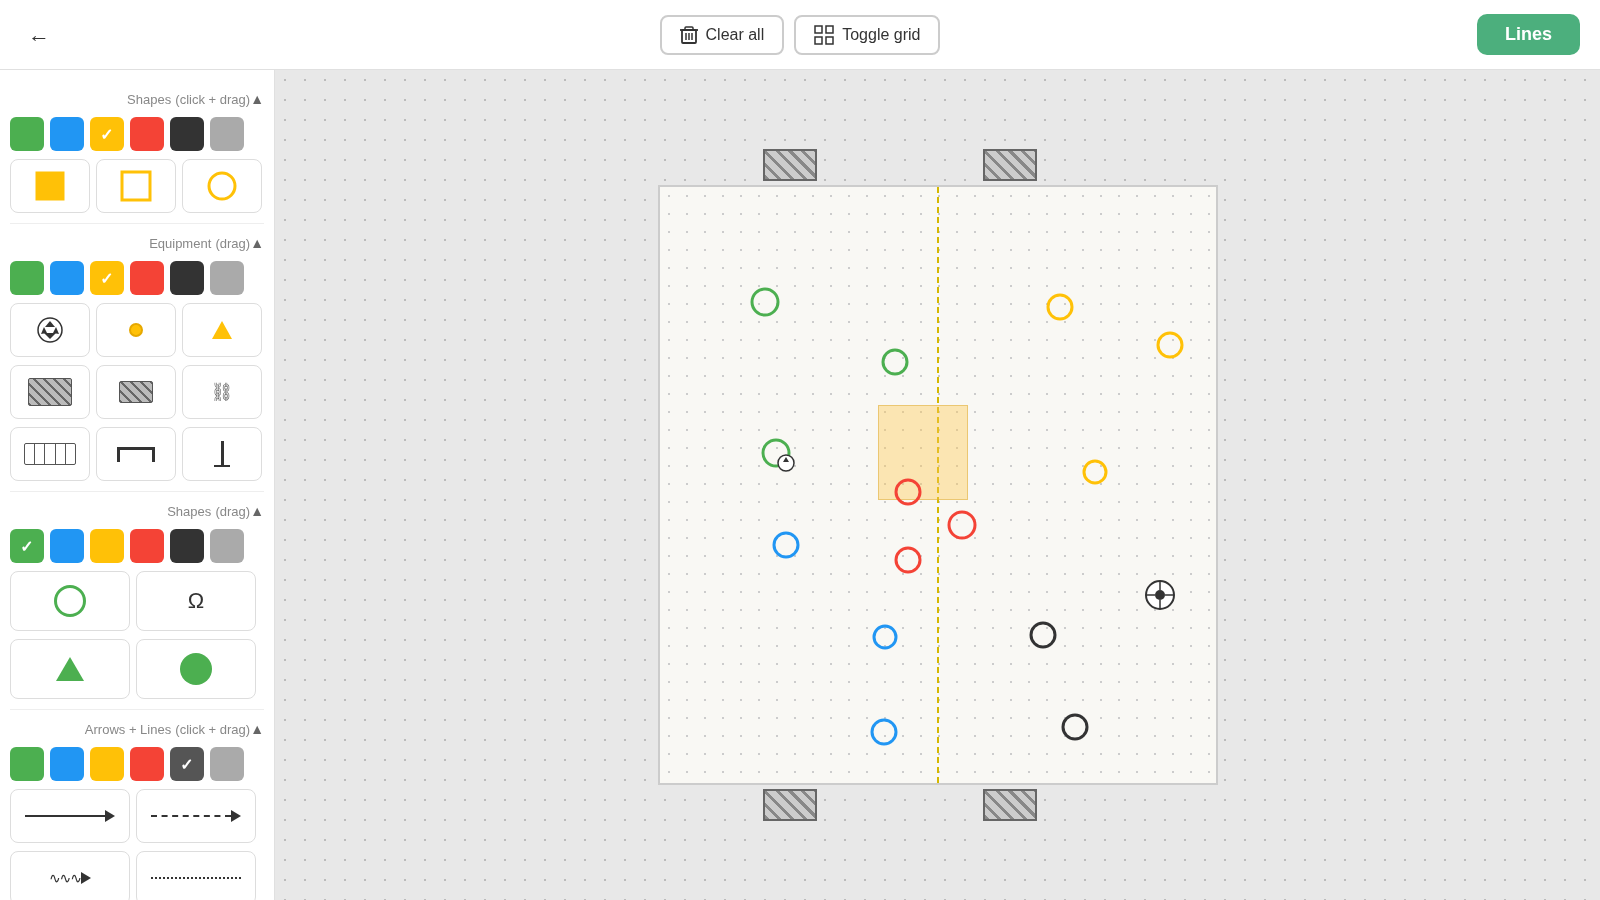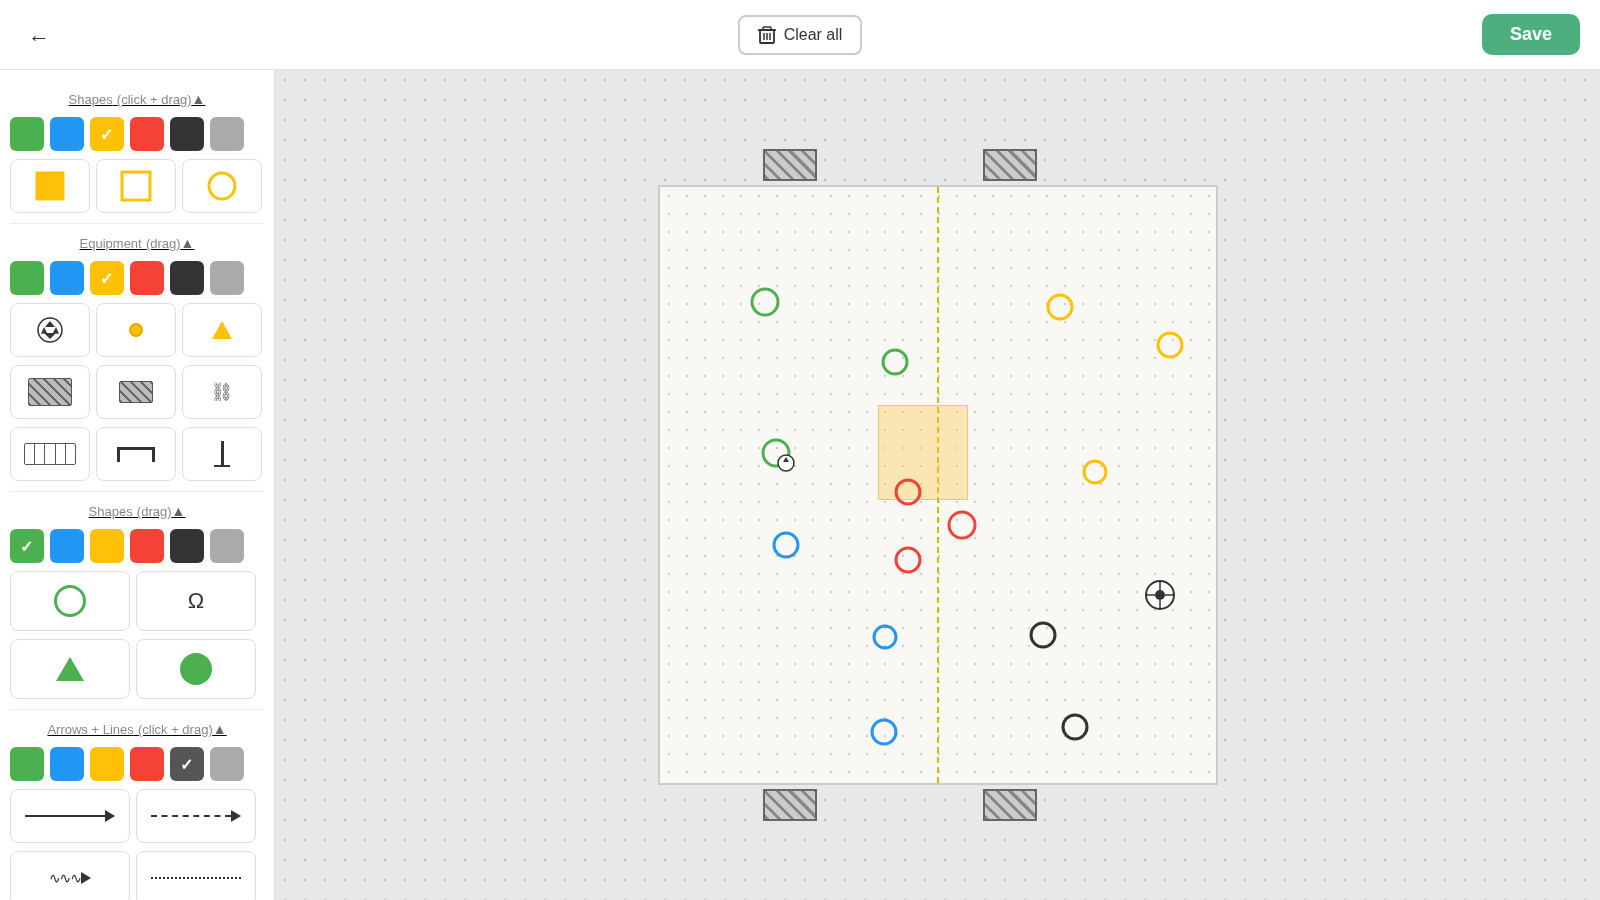--- a/index.html
+++ b/index.html
@@ -72,24 +72,23 @@
       width: 275px;
       background: #fff;
       border-right: 1px solid #e0e0e0;
       overflow-y: auto;
       padding: 12px 10px;
       flex-shrink: 0;
     }
     .section-header {
       display: flex;
       align-items: center;
-      justify-content: center;
+      justify-content: flex-end;
       margin-bottom: 10px;
       margin-top: 8px;
-      text-decoration: underline;
     }
     .section-title {
       font-size: 15px;
       font-weight: bold;
       color: #222;
     }
     .section-title span {
       font-weight: normal;
       color: #888;
       font-size: 13px;
@@ -439,23 +438,32 @@
       <svg width="18" height="20" viewBox="0 0 18 20" fill="none" xmlns="http://www.w3.org/2000/svg">
         <rect x="2" y="5" width="14" height="13" rx="1" stroke="#333" stroke-width="1.8" fill="none"></rect>
         <line x1="6" y1="8" x2="6" y2="15" stroke="#333" stroke-width="1.5"></line>
         <line x1="9" y1="8" x2="9" y2="15" stroke="#333" stroke-width="1.5"></line>
         <line x1="12" y1="8" x2="12" y2="15" stroke="#333" stroke-width="1.5"></line>
         <rect x="5" y="2" width="8" height="3" rx="1" stroke="#333" stroke-width="1.5" fill="none"></rect>
         <line x1="0" y1="5" x2="18" y2="5" stroke="#333" stroke-width="1.8"></line>
       </svg>
       <span>Clear all</span>
     </button>
+    <button class="toolbar-btn">
+      <svg width="20" height="20" viewBox="0 0 20 20" fill="none" xmlns="http://www.w3.org/2000/svg">
+        <rect x="1" y="1" width="7" height="7" stroke="#333" stroke-width="1.5" fill="none"></rect>
+        <rect x="12" y="1" width="7" height="7" stroke="#333" stroke-width="1.5" fill="none"></rect>
+        <rect x="1" y="12" width="7" height="7" stroke="#333" stroke-width="1.5" fill="none"></rect>
+        <rect x="12" y="12" width="7" height="7" stroke="#333" stroke-width="1.5" fill="none"></rect>
+      </svg>
+      <span>Toggle grid</span>
+    </button>
   </div>
   <div class="toolbar-right">
-    <button class="save-btn">Save</button>
+    <button class="save-btn">Lines</button>
   </div>
 </div>
 
 <div class="main">
 
   <div class="sidebar">
 
     <div class="section-header">
       <div class="section-title">
         <span>Shapes</span> <span>(click + drag)</span>

